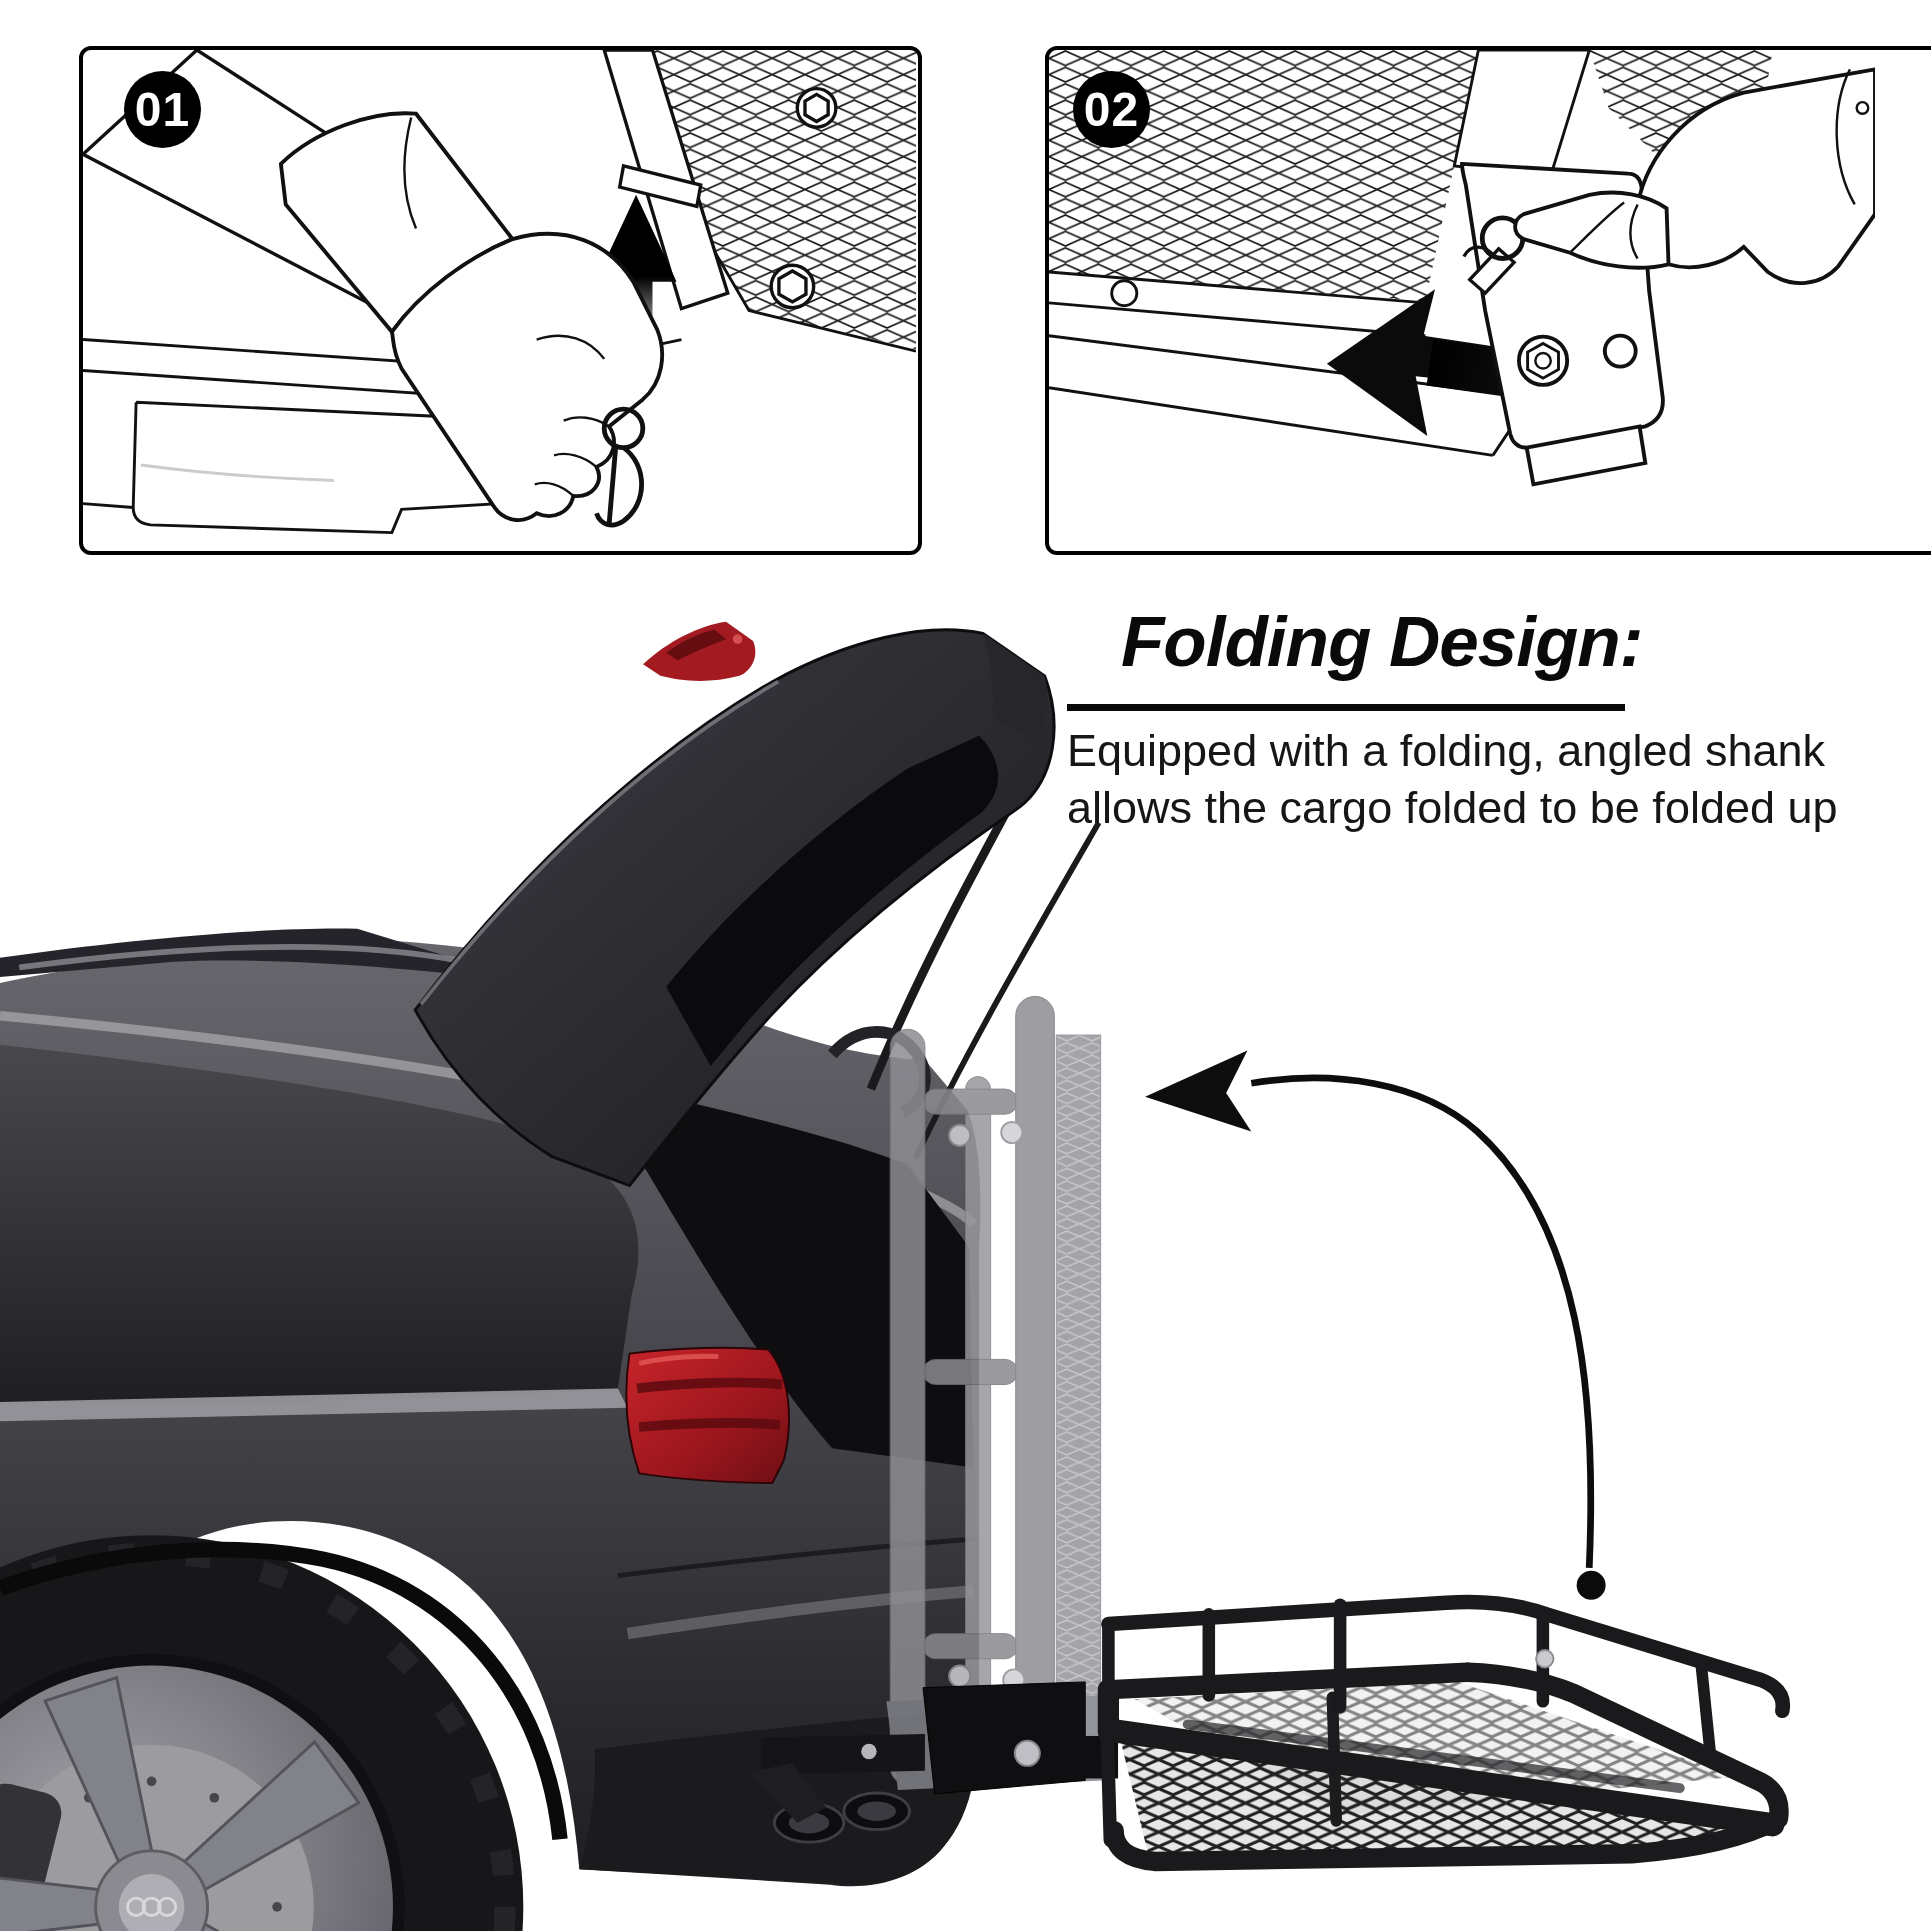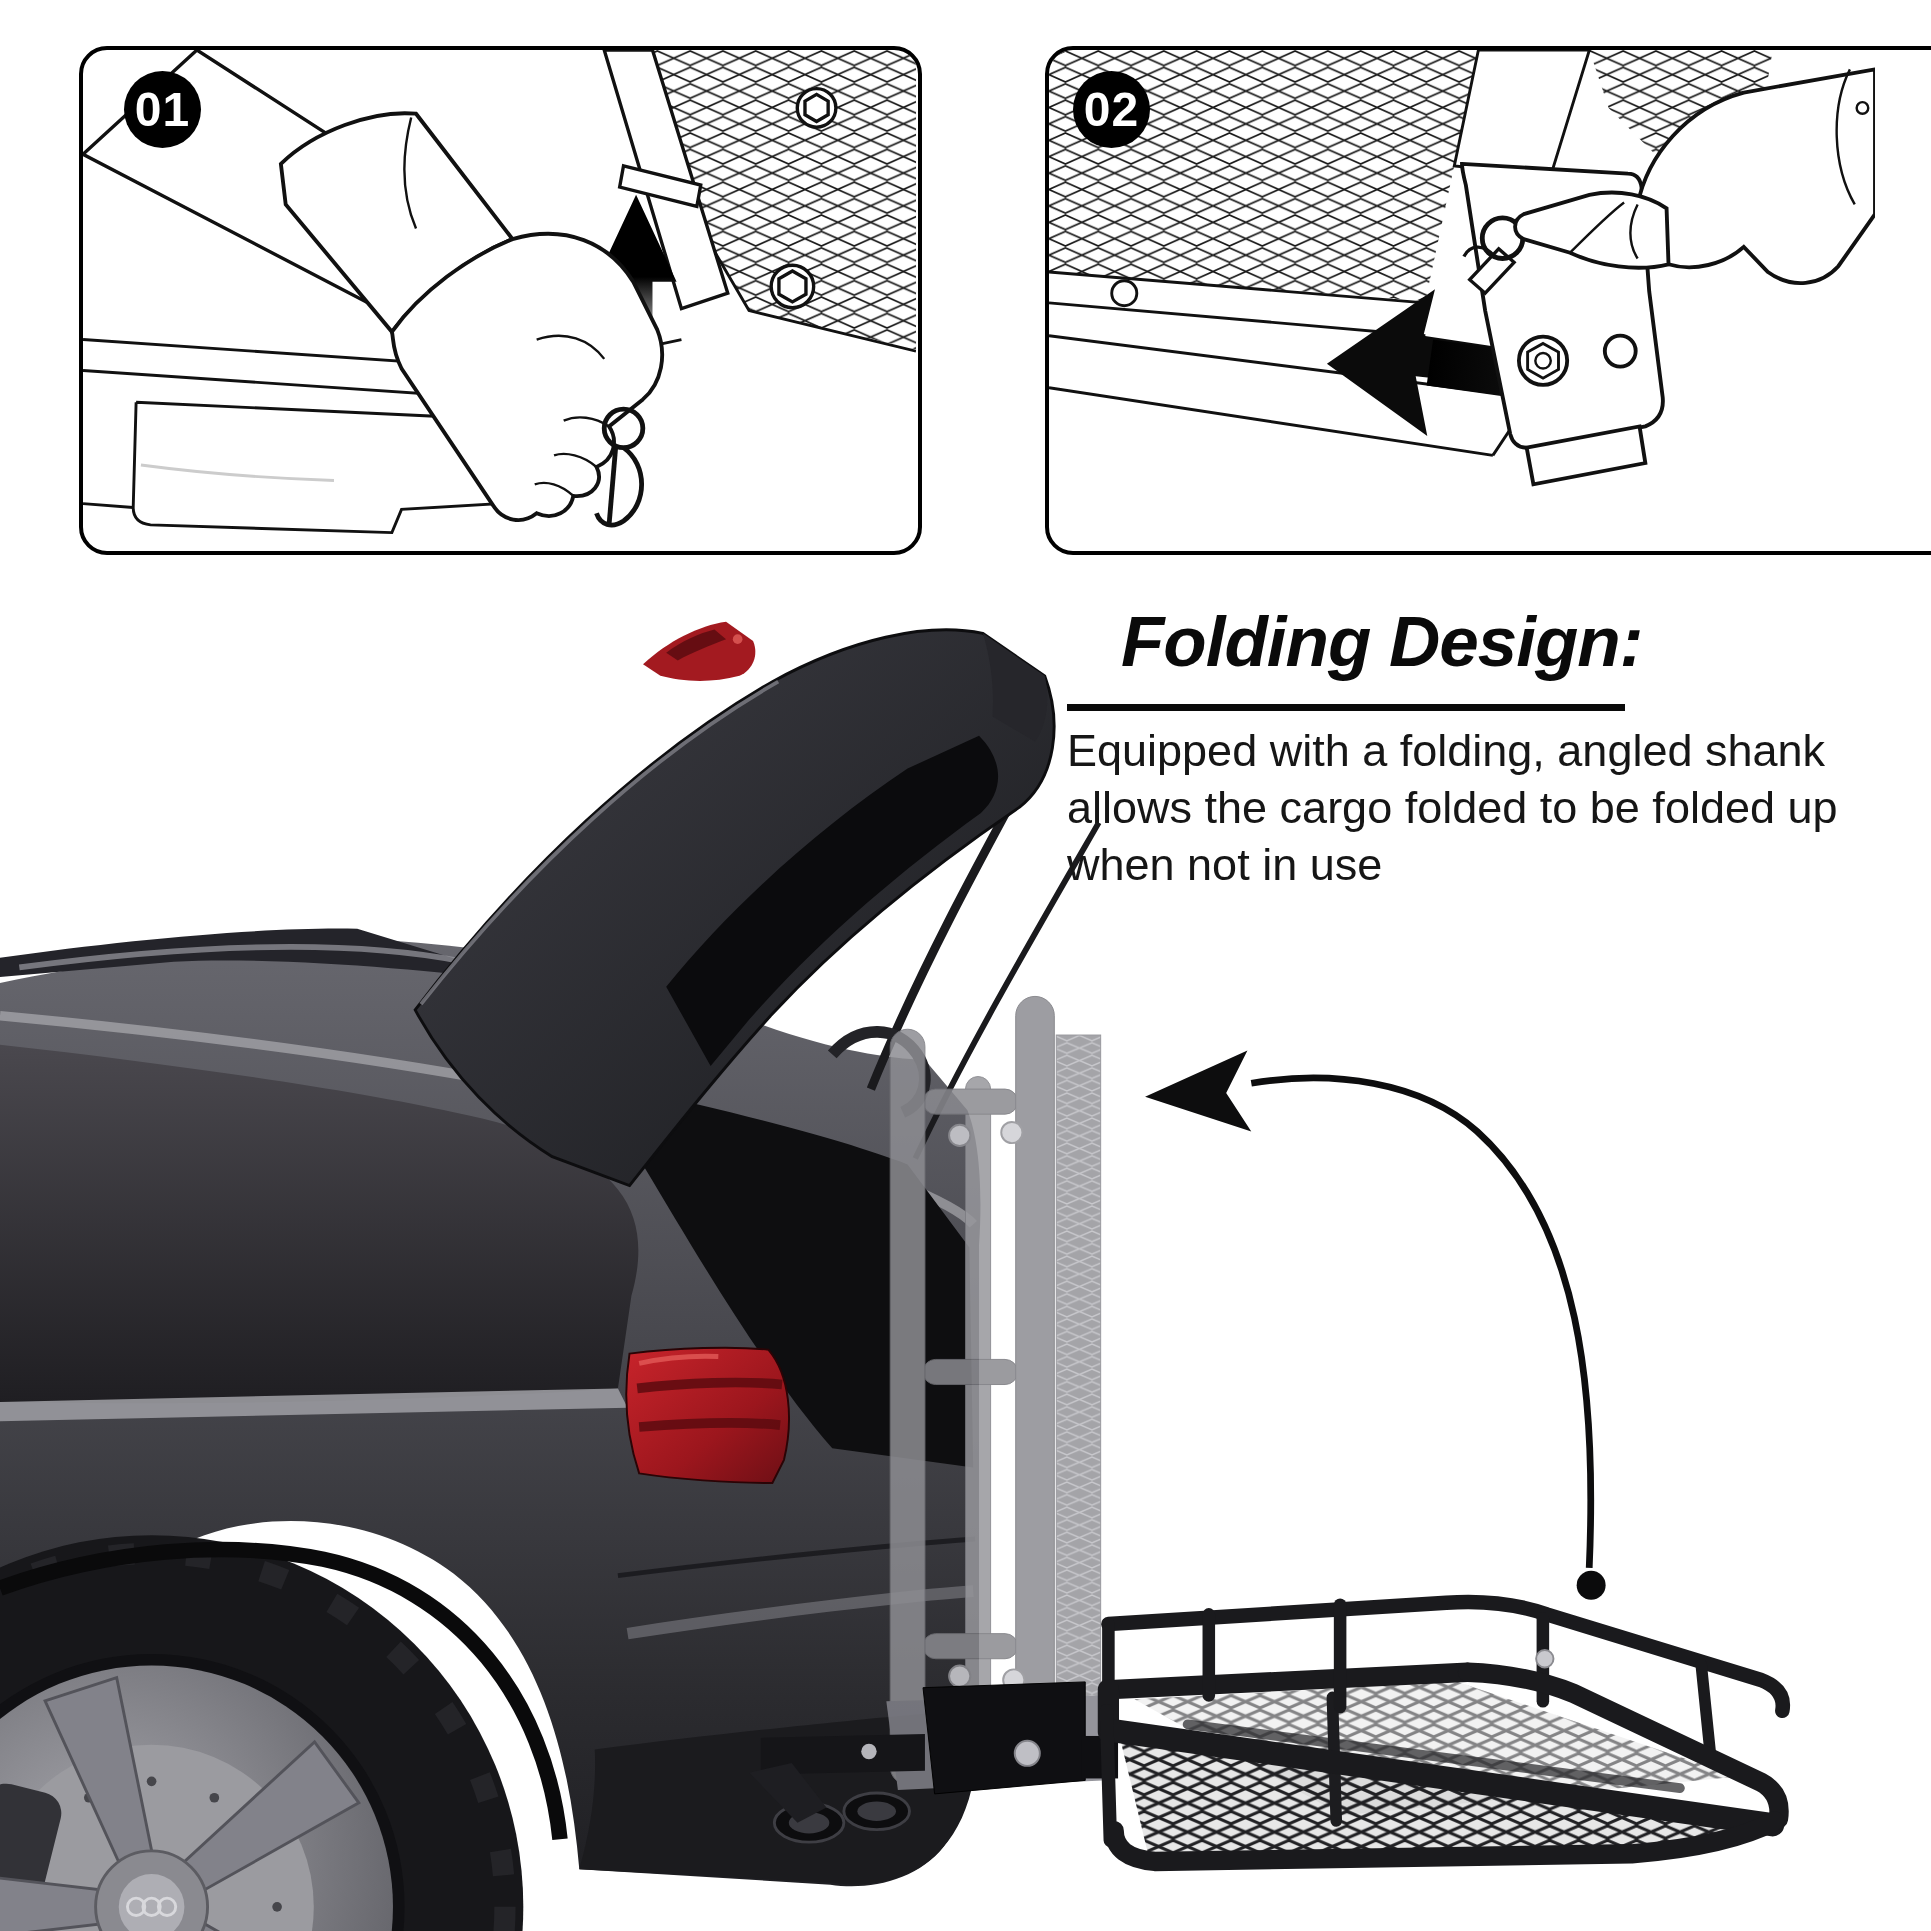--- a/index.html
+++ b/index.html
@@ -1,19 +1,19 @@
 <!DOCTYPE html>
 <html><head>
 <meta charset="utf-8">
 <style>
   html,body{margin:0;padding:0;}
   body{width:1931px;height:1931px;background:#ffffff;position:relative;overflow:hidden;
        font-family:"Liberation Sans", sans-serif;}
   .panel{position:absolute;top:46px;height:509px;background:#fff;border:4.8px solid #000;
-         border-radius:28px;box-sizing:border-box;overflow:hidden;z-index:3;}
+         border-radius:12px;box-sizing:border-box;overflow:hidden;z-index:3;}
   #panel1{left:79px;width:843px;}
   #panel2{left:1045px;width:960px;}
   .panel svg{position:absolute;left:0;top:0;}
   .badge{position:absolute;width:77px;height:77px;border-radius:50%;background:#000;color:#fff;
          font-weight:bold;font-size:48px;display:flex;align-items:center;justify-content:center;
          letter-spacing:1px;z-index:4;}
   #badge1{left:41px;top:21px;}
   #badge2{left:24px;top:21px;}
   #scene{position:absolute;left:0;top:0;z-index:1;}
   #headline{position:absolute;left:1121px;top:601px;font-size:71px;font-weight:bold;
@@ -321,15 +321,14 @@
     </g>
   </svg>
   <div class="badge" id="badge2">02</div>
 </div>
 
 <div id="headline">Folding Design:</div>
 <div id="headline-rule"></div>
 <div id="bodycopy">
   <span>Equipped with a folding, angled shank</span>
   <span>allows the cargo folded to be folded up</span>
-  <span>when not in use</span>
 </div>
 
 
 </body></html>

